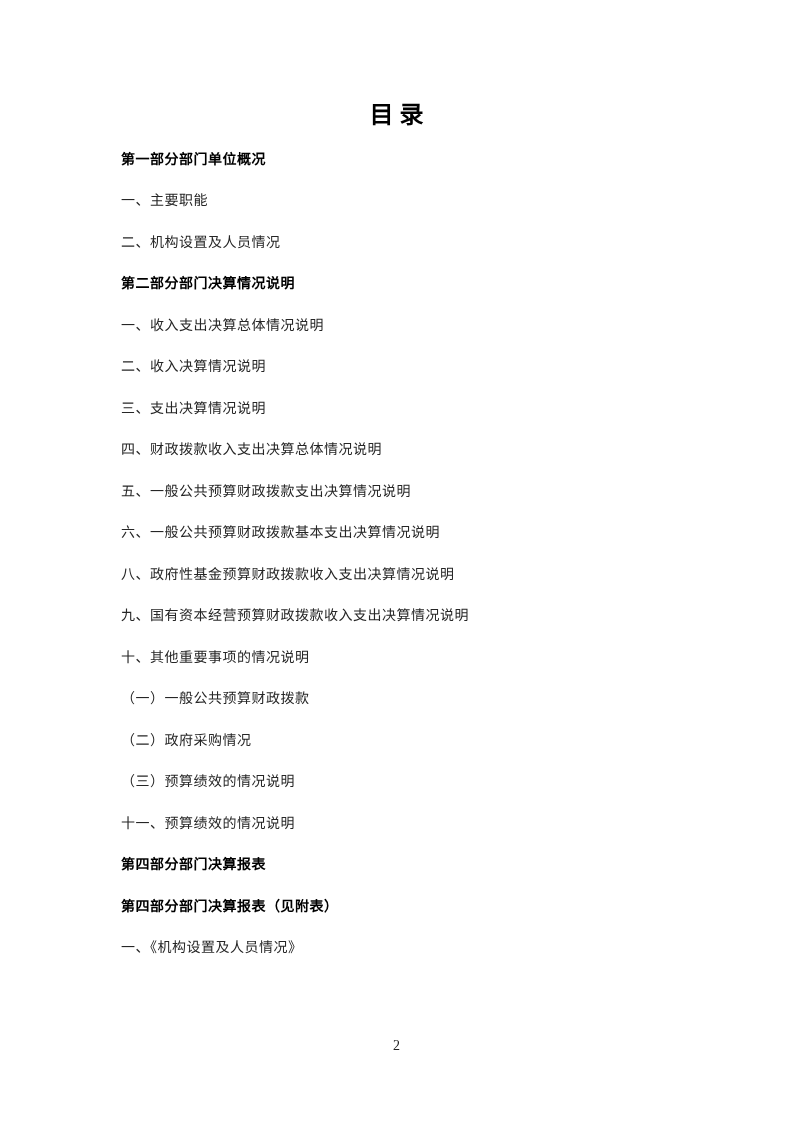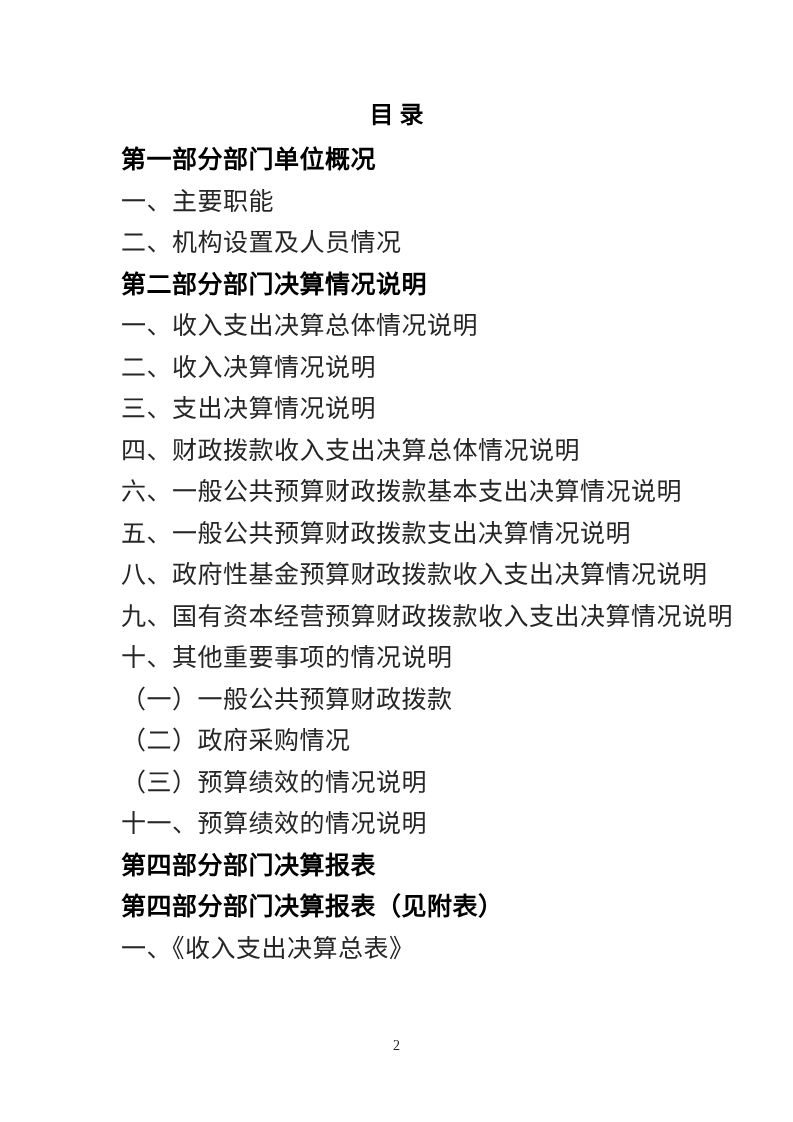--- a/index.html
+++ b/index.html
@@ -35,25 +35,24 @@
   .toc {
     margin-top: 7px;
     padding-left: 121px;
     padding-right: 40px;
   }
 
   .toc-line {
     height: 41.5px;
     display: flex;
     align-items: center;
-    font-size: 25px;
+    font-size: 14px;
     letter-spacing: 0.5px;
     color: #262626;
     white-space: nowrap;
-    font-family: Liberation Mono, monospace;
   }
 
   .toc-line.section {
     font-weight: 700;
     letter-spacing: 0.5px;
     color: #000000;
   }
 
   .page-number {
     position: absolute;
@@ -75,28 +74,28 @@
 
   <div class="toc" id="toc-list">
       <div class="toc-line section">第一部分部门单位概况</div>
       <div class="toc-line">一、主要职能</div>
       <div class="toc-line">二、机构设置及人员情况</div>
       <div class="toc-line section">第二部分部门决算情况说明</div>
       <div class="toc-line">一、收入支出决算总体情况说明</div>
       <div class="toc-line">二、收入决算情况说明</div>
       <div class="toc-line">三、支出决算情况说明</div>
       <div class="toc-line">四、财政拨款收入支出决算总体情况说明</div>
+      <div class="toc-line">五、一般公共预算财政拨款支出决算情况说明</div>
       <div class="toc-line">六、一般公共预算财政拨款基本支出决算情况说明</div>
-      <div class="toc-line">五、一般公共预算财政拨款支出决算情况说明</div>
       <div class="toc-line">八、政府性基金预算财政拨款收入支出决算情况说明</div>
       <div class="toc-line">九、国有资本经营预算财政拨款收入支出决算情况说明</div>
       <div class="toc-line">十、其他重要事项的情况说明</div>
       <div class="toc-line">（一）一般公共预算财政拨款</div>
       <div class="toc-line">（二）政府采购情况</div>
       <div class="toc-line">（三）预算绩效的情况说明</div>
       <div class="toc-line">十一、预算绩效的情况说明</div>
       <div class="toc-line section">第四部分部门决算报表</div>
       <div class="toc-line section">第四部分部门决算报表（见附表）</div>
-      <div class="toc-line">一、《收入支出决算总表》</div>
+      <div class="toc-line">一、《机构设置及人员情况》</div>
     </div>
 
   <div class="page-number">2</div>
 </div>
 
 </body></html>

